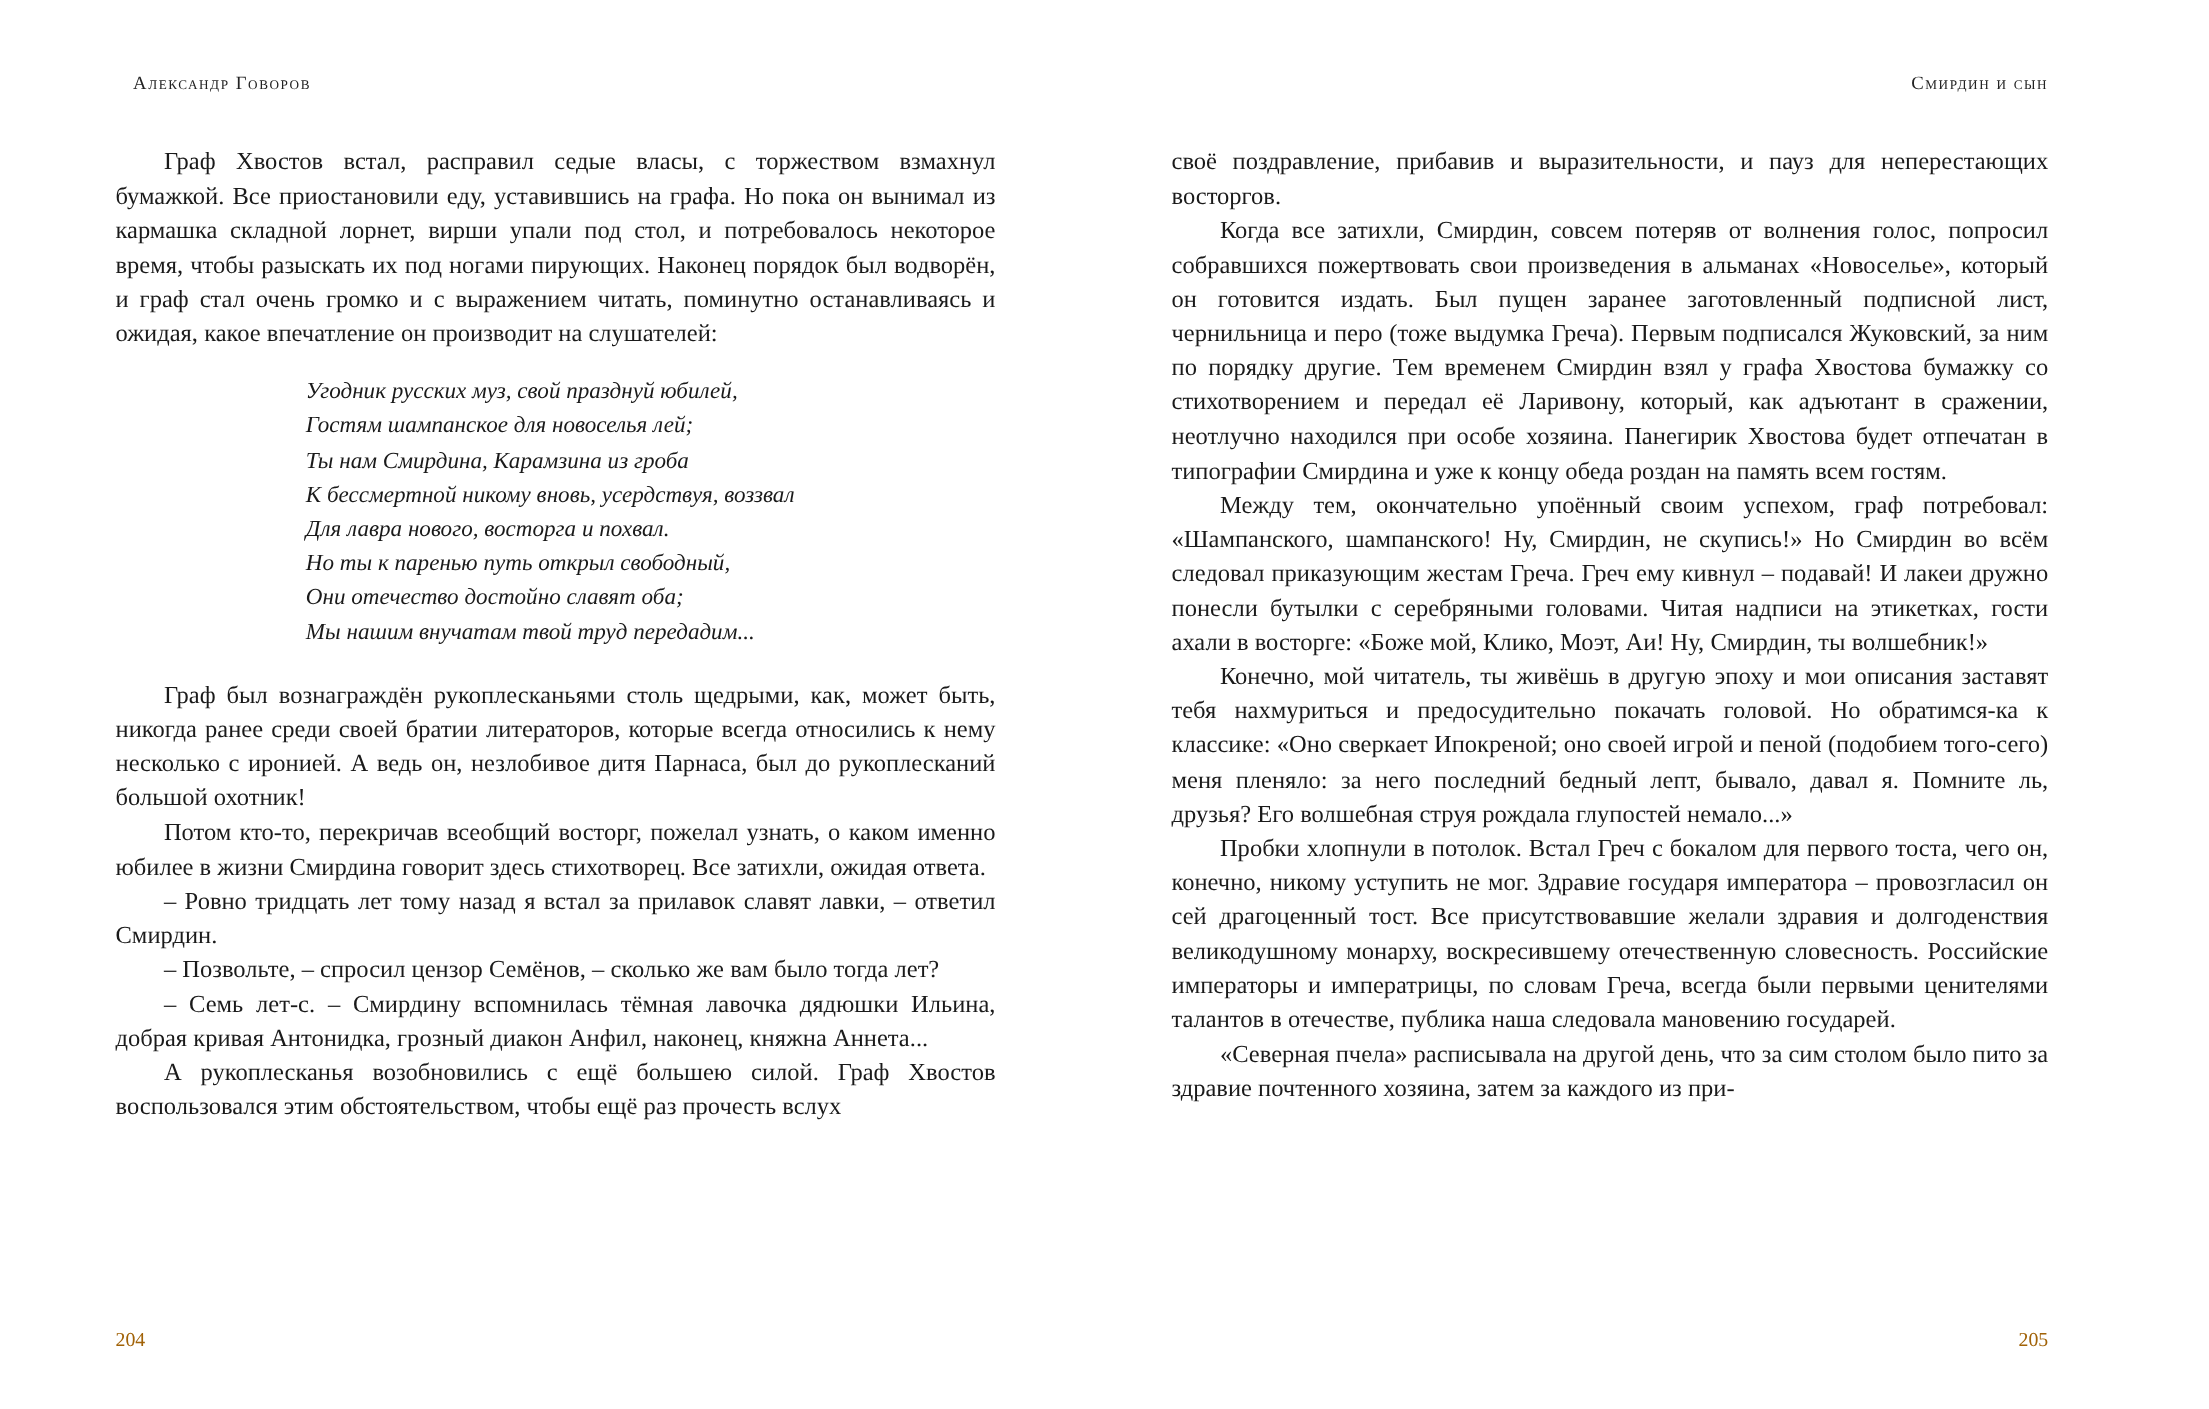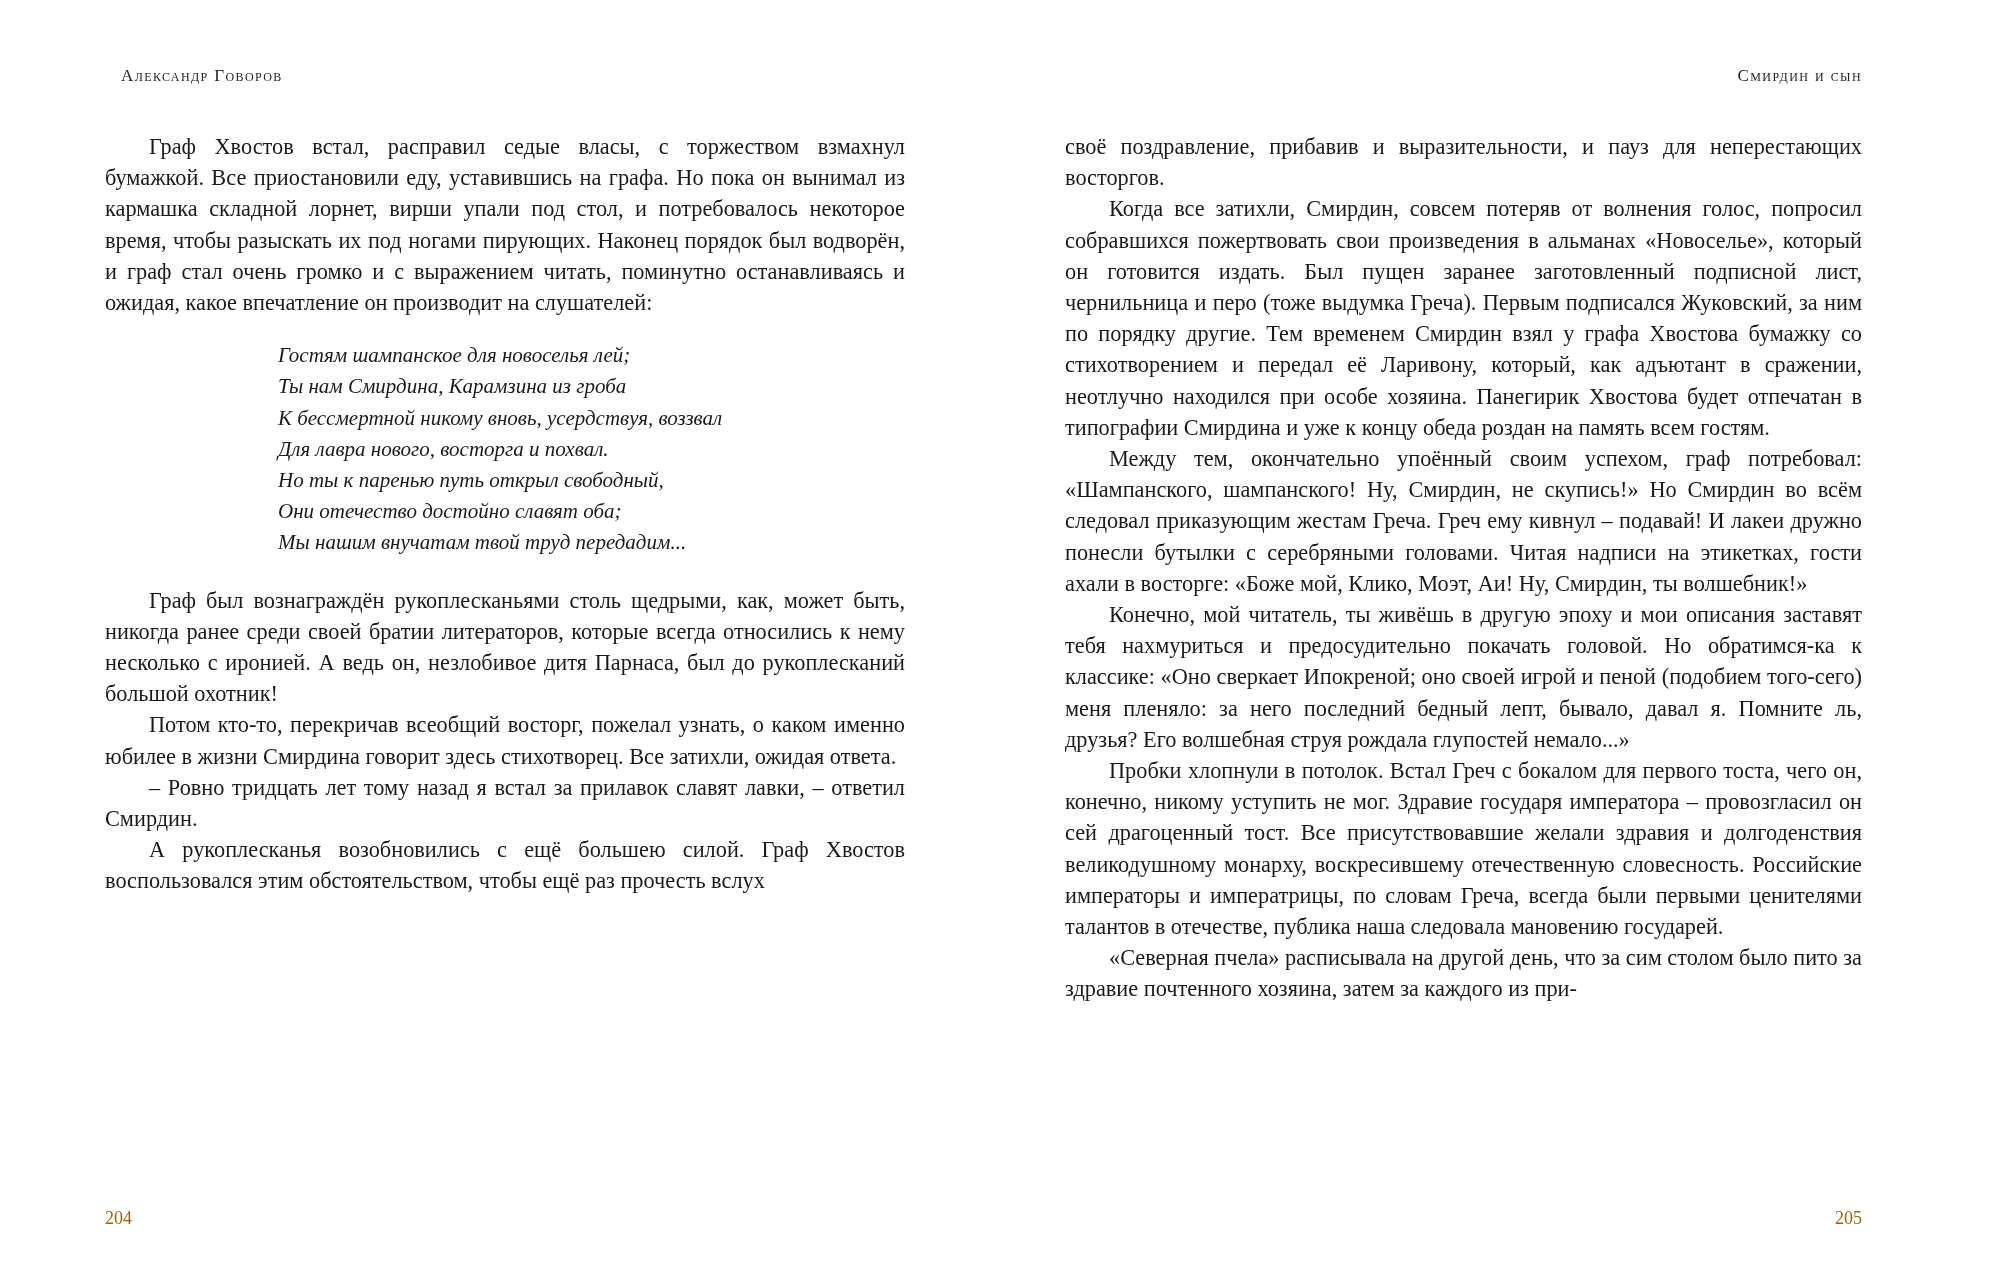--- a/index.html
+++ b/index.html
@@ -44,31 +44,34 @@
   .page-right .folio { right: 0; }
 </style>
 </head>
 <body>
 
 <div class="page page-left">
   <div class="running-head">Александр Говоров</div>
   <div class="body-text">
     <p>Граф Хвостов встал, расправил седые власы, с торжеством взмахнул бумажкой. Все приостановили еду, уставившись на графа. Но пока он вынимал из кармашка складной лорнет, вирши упали под стол, и потребовалось некоторое время, чтобы разыскать их под ногами пирующих. Наконец порядок был водворён, и граф стал очень громко и с выражением читать, поминутно останавливаясь и ожидая, какое впечатление он производит на слушателей:</p>
     <div class="verse">
+      <div>Угодник русских муз, свой празднуй юбилей,</div>
       <div>Гостям шампанское для новоселья лей;</div>
       <div>Ты нам Смирдина, Карамзина из гроба</div>
       <div>К бессмертной никому вновь, усердствуя, воззвал</div>
       <div>Для лавра нового, восторга и похвал.</div>
       <div>Но ты к паренью путь открыл свободный,</div>
       <div>Они отечество достойно славят оба;</div>
       <div>Мы нашим внучатам твой труд передадим...</div>
     </div>
     <p>Граф был вознаграждён рукоплесканьями столь щедрыми, как, может быть, никогда ранее среди своей братии литераторов, которые всегда относились к нему несколько с иронией. А ведь он, незлобивое дитя Парнаса, был до рукоплесканий большой охотник!</p>
     <p>Потом кто-то, перекричав всеобщий восторг, пожелал узнать, о каком именно юбилее в жизни Смирдина говорит здесь стихотворец. Все затихли, ожидая ответа.</p>
     <p>– Ровно тридцать лет тому назад я встал за прилавок славят лавки, – ответил Смирдин.</p>
+    <p>– Позвольте, – спросил цензор Семёнов, – сколько же вам было тогда лет?</p>
+    <p>– Семь лет-с. – Смирдину вспомнилась тёмная лавочка дядюшки Ильина, добрая кривая Антонидка, грозный диакон Анфил, наконец, княжна Аннета...</p>
     <p>А рукоплесканья возобновились с ещё большею силой. Граф Хвостов воспользовался этим обстоятельством, чтобы ещё раз прочесть вслух</p>
   </div>
   <div class="folio">204</div>
 </div>
 
 <div class="page page-right">
   <div class="running-head">Смирдин и сын</div>
   <div class="body-text">
     <p class="no-indent">своё поздравление, прибавив и выразительности, и пауз для неперестающих восторгов.</p>
     <p>Когда все затихли, Смирдин, совсем потеряв от волнения голос, попросил собравшихся пожертвовать свои произведения в альманах «Новоселье», который он готовится издать. Был пущен заранее заготовленный подписной лист, чернильница и перо (тоже выдумка Греча). Первым подписался Жуковский, за ним по порядку другие. Тем временем Смирдин взял у графа Хвостова бумажку со стихотворением и передал её Ларивону, который, как адъютант в сражении, неотлучно находился при особе хозяина. Панегирик Хвостова будет отпечатан в типографии Смирдина и уже к концу обеда роздан на память всем гостям.</p>

